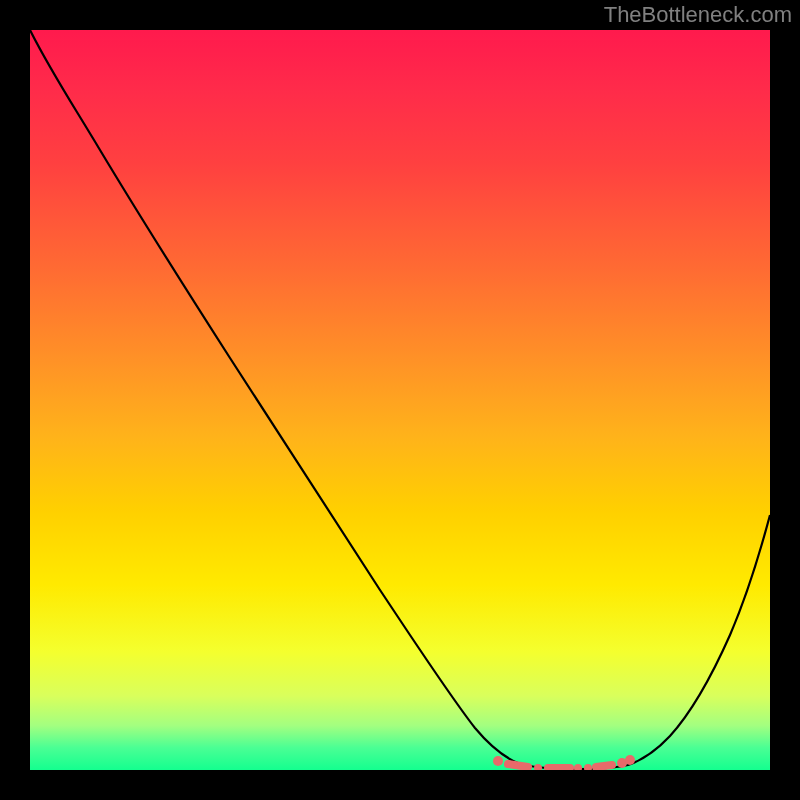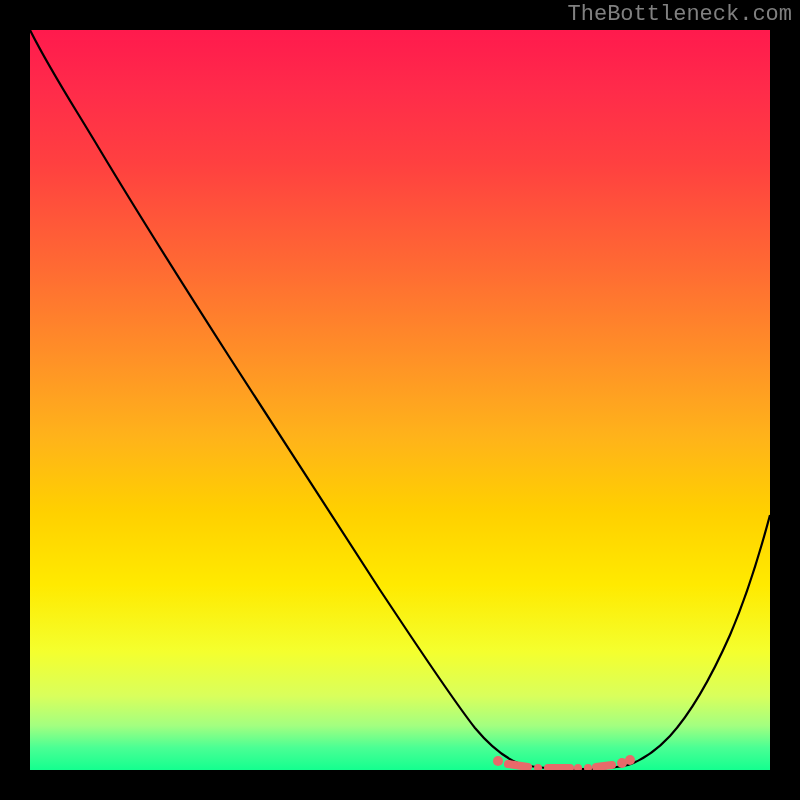--- a/index.html
+++ b/index.html
@@ -8,21 +8,21 @@
     position: relative;
     width: 800px;
     height: 800px;
     background: #000;
   }
   .watermark {
     position: absolute;
     top: 2px;
     right: 8px;
     color: #808080;
-    font-family: Liberation Mono, monospace;
+    font-family: Liberation Sans, sans-serif;
     font-size: 22px;
     font-weight: 400;
     z-index: 10;
   }
   .plot-area {
     position: absolute;
     left: 30px;
     top: 30px;
     width: 740px;
     height: 740px;

